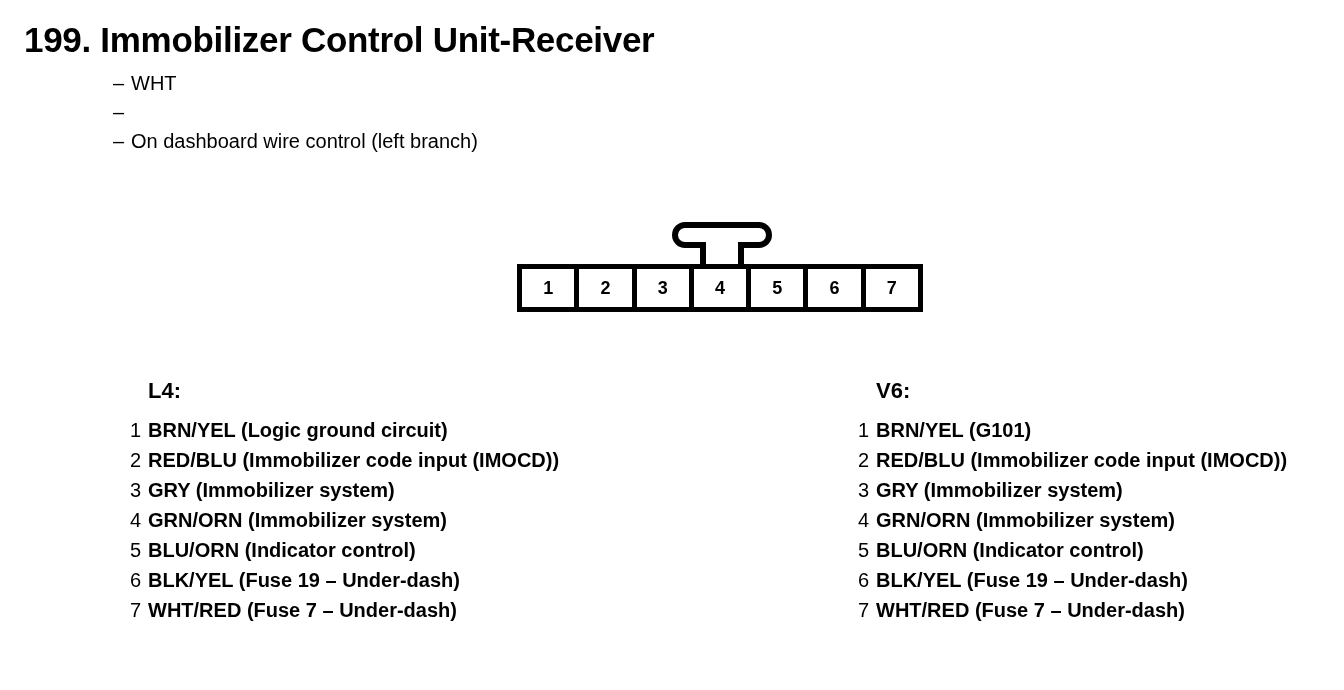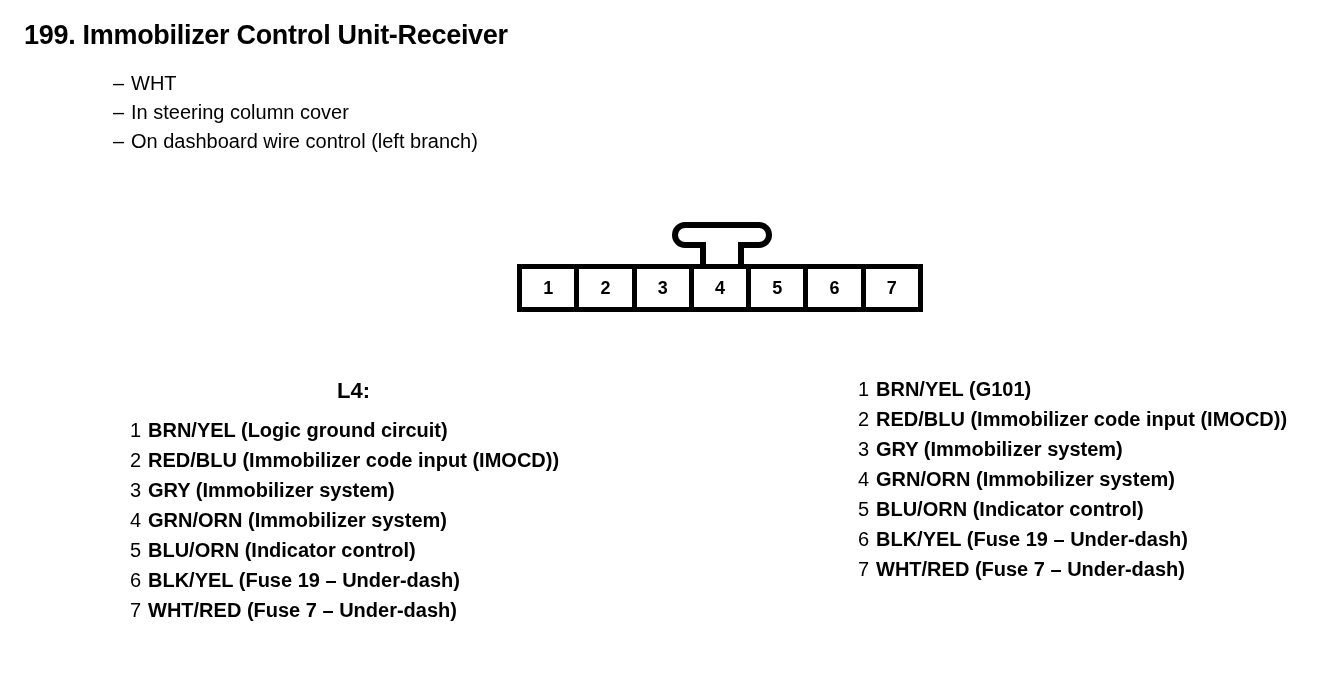--- a/index.html
+++ b/index.html
@@ -14,21 +14,21 @@
     font-family: "Liberation Sans", sans-serif;
     color: #000000;
     overflow: hidden;
   }
 
   
   .page-title {
     position: absolute;
     left: 24px;
     top: 20px;
-    font-size: 27px;
+    font-size: 35px;
     font-weight: bold;
     letter-spacing: -0.3px;
     white-space: nowrap;
   }
 
   .notes {
     position: absolute;
     left: 113px;
     top: 72px;
   }
@@ -104,21 +104,20 @@
   }
   .pin-column.l4 { left: 130px; }
   .pin-column.v6 { left: 858px; }
 
   .pin-heading {
     font-size: 22px;
     font-weight: bold;
     margin-left: 18px;
     margin-bottom: 15px;
     white-space: nowrap;
-    text-align: center;
   }
   .pin-row {
     display: flex;
     align-items: baseline;
     height: 30px;
     font-size: 20px;
     white-space: nowrap;
   }
   .pin-num {
     width: 18px;
@@ -132,21 +131,20 @@
 
 <div class="page-title">199. Immobilizer Control Unit-Receiver</div>
 
 <div class="notes">
   <div class="note-row">
     <span class="note-dash">–</span>
     <span>WHT</span>
   </div>
   <div class="note-row">
     <span class="note-dash">–</span>
-    <span>In steering column cover</span>
   </div>
   <div class="note-row">
     <span class="note-dash">–</span>
     <span>On dashboard wire control (left branch)</span>
   </div>
 </div>
 
 <div class="connector">
   <div class="conn-tab"></div>
   <div class="conn-neck"></div>
@@ -187,20 +185,21 @@
     <span class="pin-num">6</span>
     <span class="pin-text">BLK/YEL (Fuse 19 – Under-dash)</span>
   </div>
   <div class="pin-row">
     <span class="pin-num">7</span>
     <span class="pin-text">WHT/RED (Fuse 7 – Under-dash)</span>
   </div>
 </div>
 
 <div class="pin-column v6">
+  <div class="pin-heading">V6:</div>
   <div class="pin-row">
     <span class="pin-num">1</span>
     <span class="pin-text">BRN/YEL (G101)</span>
   </div>
   <div class="pin-row">
     <span class="pin-num">2</span>
     <span class="pin-text">RED/BLU (Immobilizer code input (IMOCD))</span>
   </div>
   <div class="pin-row">
     <span class="pin-num">3</span>

